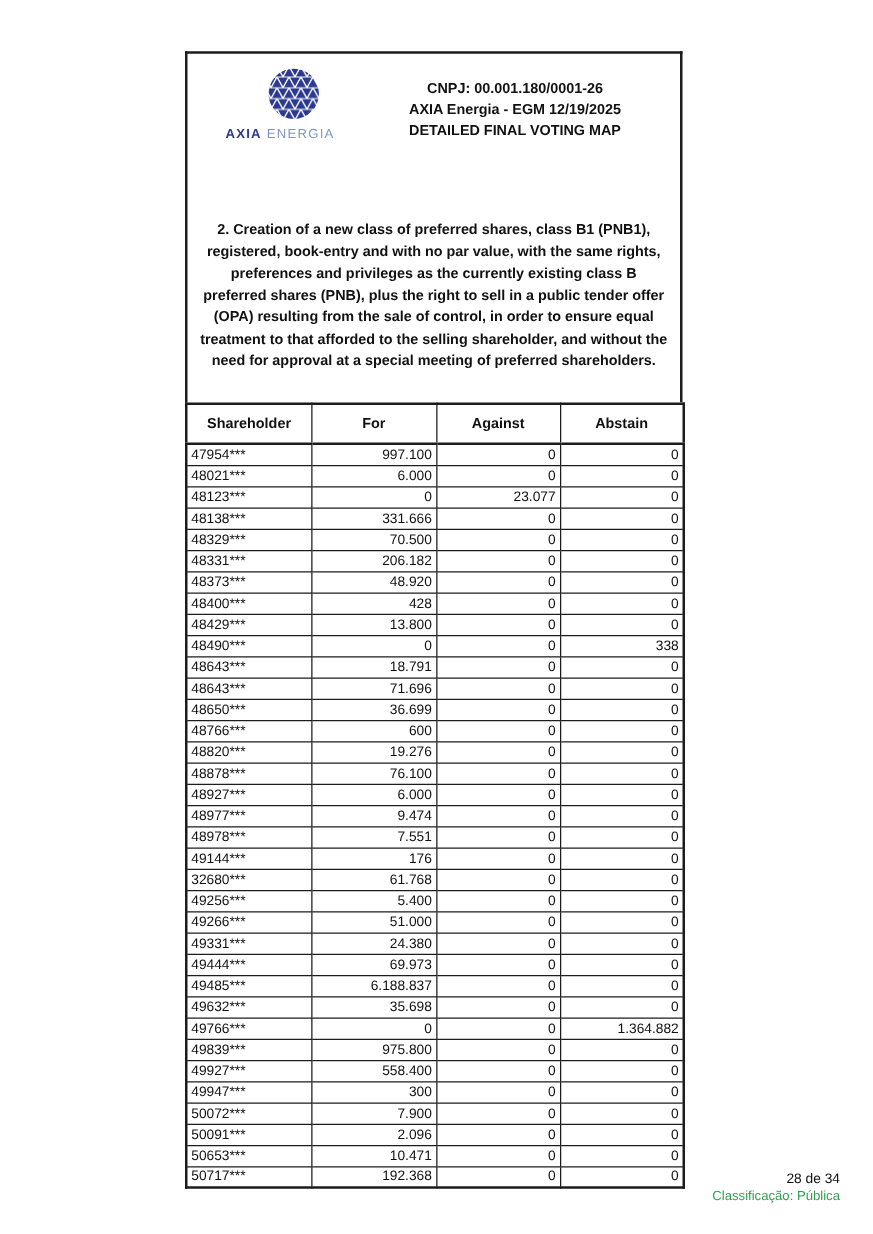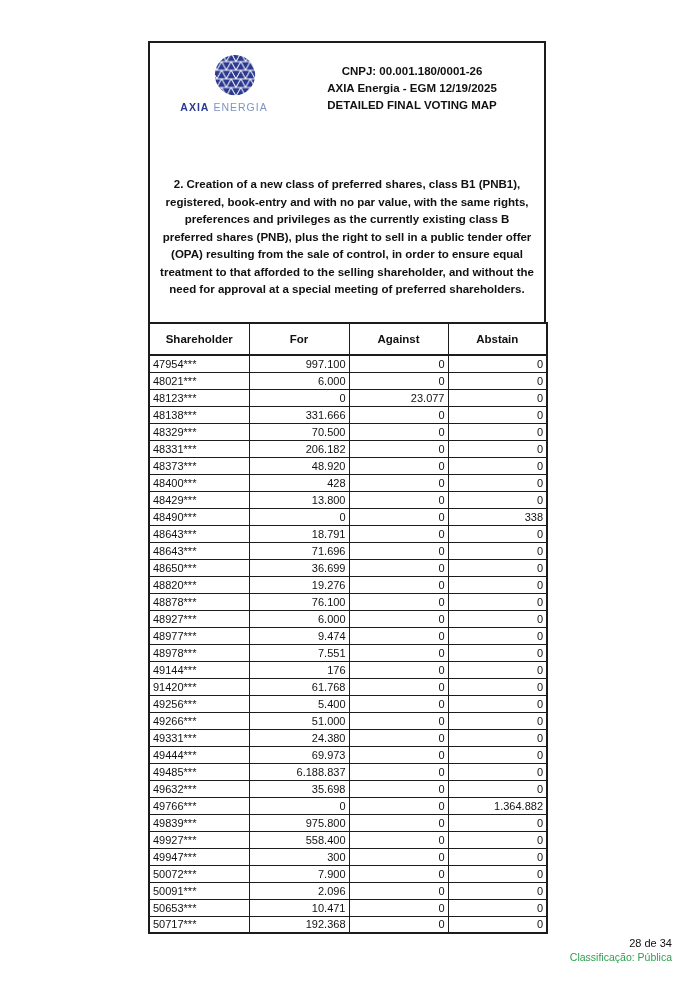--- a/index.html
+++ b/index.html
@@ -213,20 +213,26 @@
           <td class="right">0</td>
           <td class="right">0</td>
         </tr>
         <tr>
           <td class="left">48650***</td>
           <td class="right">36.699</td>
           <td class="right">0</td>
           <td class="right">0</td>
         </tr>
         <tr>
+          <td class="left">48766***</td>
+          <td class="right">600</td>
+          <td class="right">0</td>
+          <td class="right">0</td>
+        </tr>
+        <tr>
           <td class="left">48820***</td>
           <td class="right">19.276</td>
           <td class="right">0</td>
           <td class="right">0</td>
         </tr>
         <tr>
           <td class="left">48878***</td>
           <td class="right">76.100</td>
           <td class="right">0</td>
           <td class="right">0</td>
@@ -249,21 +255,21 @@
           <td class="right">0</td>
           <td class="right">0</td>
         </tr>
         <tr>
           <td class="left">49144***</td>
           <td class="right">176</td>
           <td class="right">0</td>
           <td class="right">0</td>
         </tr>
         <tr>
-          <td class="left">91420***</td>
+          <td class="left">32680***</td>
           <td class="right">61.768</td>
           <td class="right">0</td>
           <td class="right">0</td>
         </tr>
         <tr>
           <td class="left">49256***</td>
           <td class="right">5.400</td>
           <td class="right">0</td>
           <td class="right">0</td>
         </tr>

